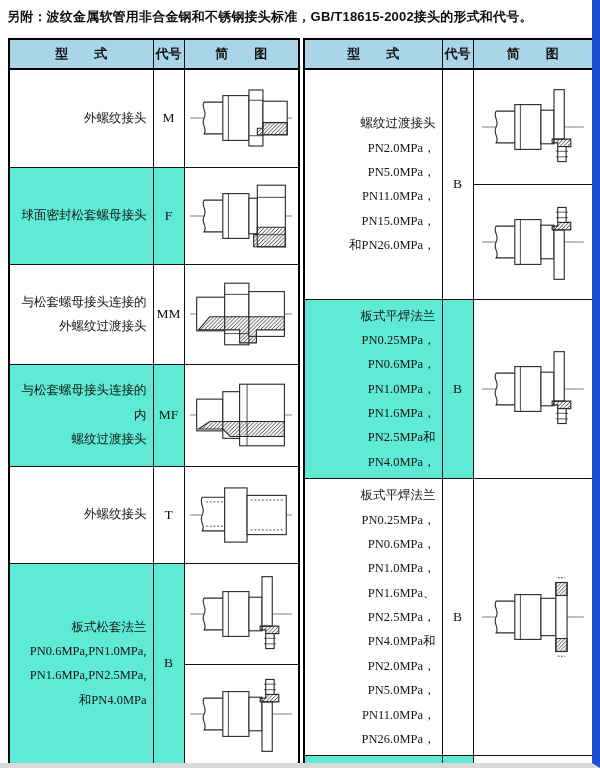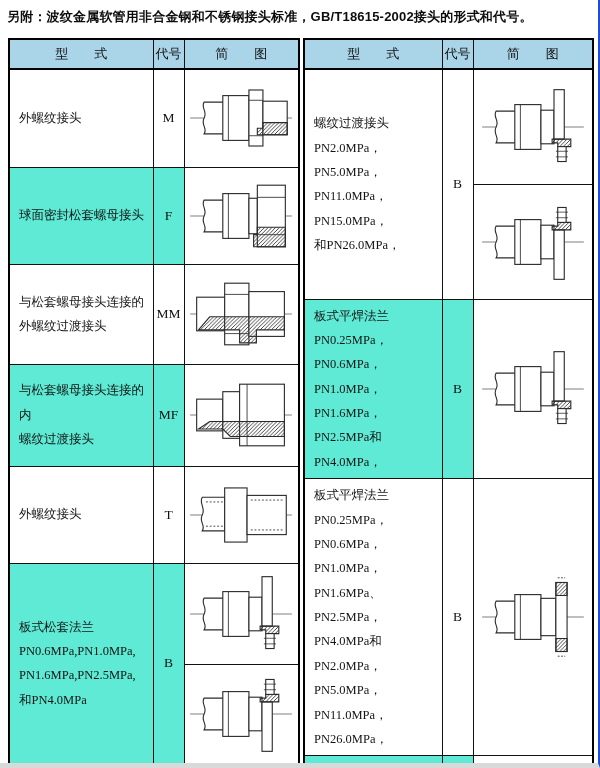--- a/index.html
+++ b/index.html
@@ -1,36 +1,36 @@
 <!DOCTYPE html>
 <html><head>
 <meta charset="utf-8">
 <style>
   * { margin:0; padding:0; box-sizing:border-box; }
   html,body { background:#ffffff; }
   .page {
     position:relative; width:600px; height:768px; background:#fff;
     font-family:"Liberation Serif", serif; overflow:hidden;
-    border-right:2px solid #1d4ed8; border-bottom:5px solid #d9d9d9;
+    border-right:8px solid #1d4ed8; border-bottom:5px solid #d9d9d9;
   }
   .title {
     position:absolute; left:7px; top:8px; width:586px;
     font-family:"Liberation Sans", sans-serif;
     font-size:13px; font-weight:bold; color:#0d0d0d; letter-spacing:0.2px;
   }
   table.half {
     position:absolute; top:38px; border-collapse:collapse; table-layout:fixed;
     border:2px solid #000;
   }
   table.left  { left:8px;  width:290px; }
   table.right { left:303px; width:289px; }
-  td { border:1px solid #111; overflow:hidden; }
+  td { border:1px solid #111; overflow:hidden;text-align:right; }
   tr.head td {
     background:#aad4e8; text-align:center; vertical-align:middle;
-    font-size:13px; color:#111; border-bottom:2px solid #000;
+    font-size:13px; color:#111; border-bottom:2px solid #000;font-weight:bold;
   }
   td.type {
     padding:4px 6px 4px 9px; font-size:12.5px; line-height:1.95; color:#141414;
     vertical-align:middle; white-space:pre-line; background:#fff;
   }
   td.code {
     text-align:center; vertical-align:middle; font-size:13.5px; color:#111; background:#fff;
   }
   td.diag { background:#fff; text-align:center; vertical-align:middle; padding:0; }
   td.hl { background:#5eead4; }

